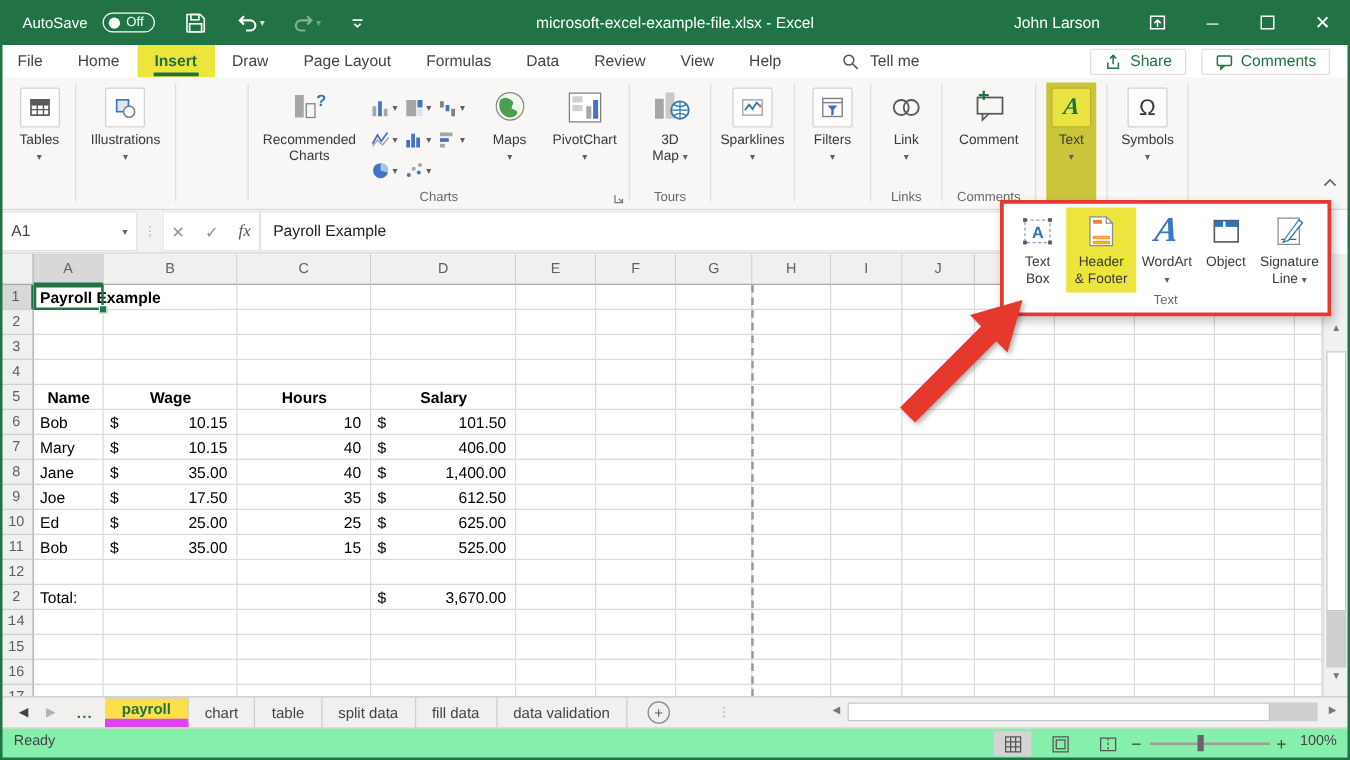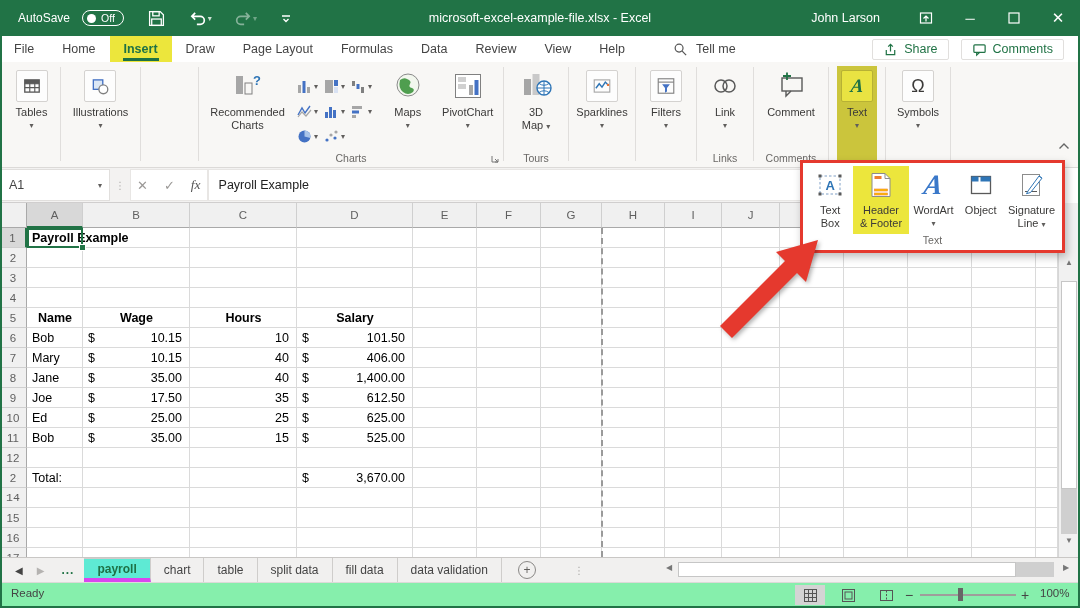--- a/index.html
+++ b/index.html
@@ -82,21 +82,21 @@
     border-left:1px solid #d6d6d6;box-sizing:border-box}
   .varrow{position:absolute;left:3px;width:14px;text-align:center;color:#777;font-size:8px}
   .vthumb{position:absolute;left:2px;width:16px;background:#fff;border:1px solid #c6c6c6;box-sizing:border-box}
   .vshade{position:absolute;left:2px;width:16px;background:#cfcfcf}
   #sheettabs{position:absolute;left:0;top:557px;width:657px;height:25px;background:#f1f0ef;
     border-top:1px solid #c9c7c5;display:flex;align-items:stretch;box-sizing:border-box;font-size:12px;color:#444}
   .snav{display:flex;align-items:center;padding:0 7px;font-size:10px;color:#444}
   .snav.dim{color:#b5b3b1}
   .sdots{display:flex;align-items:center;padding:0 10px;color:#217346;font-weight:bold;letter-spacing:1px}
   .stab{display:flex;align-items:center;padding:0 13px;border-right:1px solid #cfcdcb;cursor:default}
-  .stab.active{background:#5eead4;color:#1e7145;font-weight:bold;border-top:1px solid #cfcdcb;border-bottom:4px solid #d946ef;box-sizing:border-box}
+  .stab.active{background:#fde047;color:#1e7145;font-weight:bold;border-top:1px solid #cfcdcb;border-bottom:7px solid #d946ef;box-sizing:border-box}
   .addsheet{display:flex;align-items:center;margin-left:16px}
   .addsheet .circ{width:16px;height:16px;border:1px solid #8a8886;border-radius:50%;color:#605e5c;
     display:flex;align-items:center;justify-content:center;font-size:12px;line-height:1}
   .tabdots{display:flex;align-items:center;margin-left:38px;color:#a9a7a5;font-size:10px}
   #hscroll{position:absolute;left:657px;top:557px;width:423px;height:25px;background:#f1f0ef;
     border-top:1px solid #c9c7c5;box-sizing:border-box}
   .harrow{position:absolute;top:5px;width:14px;text-align:center;color:#777;font-size:8px}
   .hthumb{position:absolute;top:4px;height:15px;background:#fff;border:1px solid #c6c6c6;box-sizing:border-box}
   .hshade{position:absolute;top:4px;height:15px;background:#cfcfcf}
   #statusbar{position:absolute;left:0;top:582px;width:1080px;height:26px;background:#86efac;

